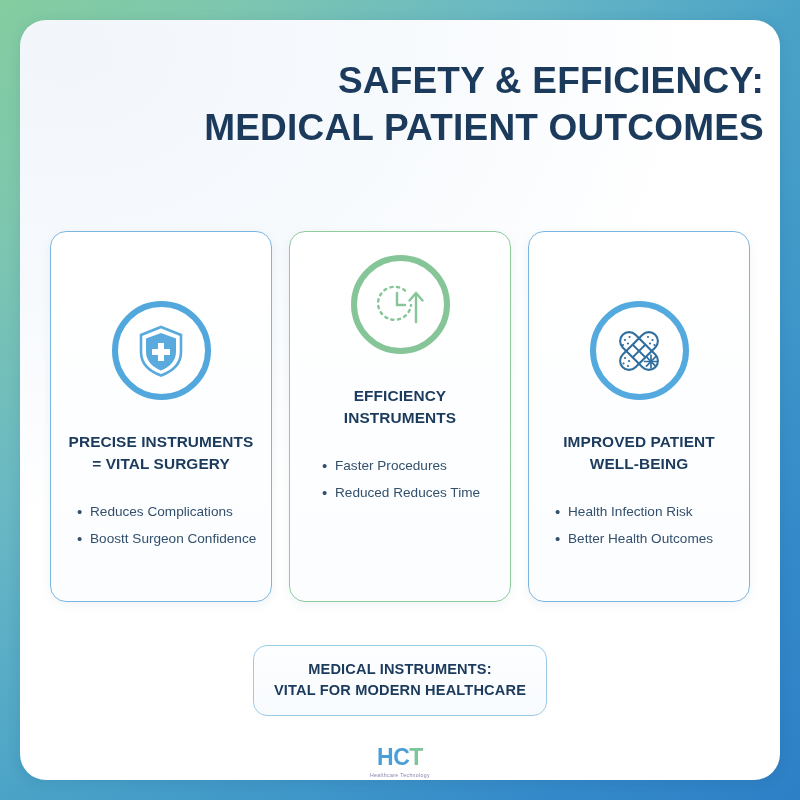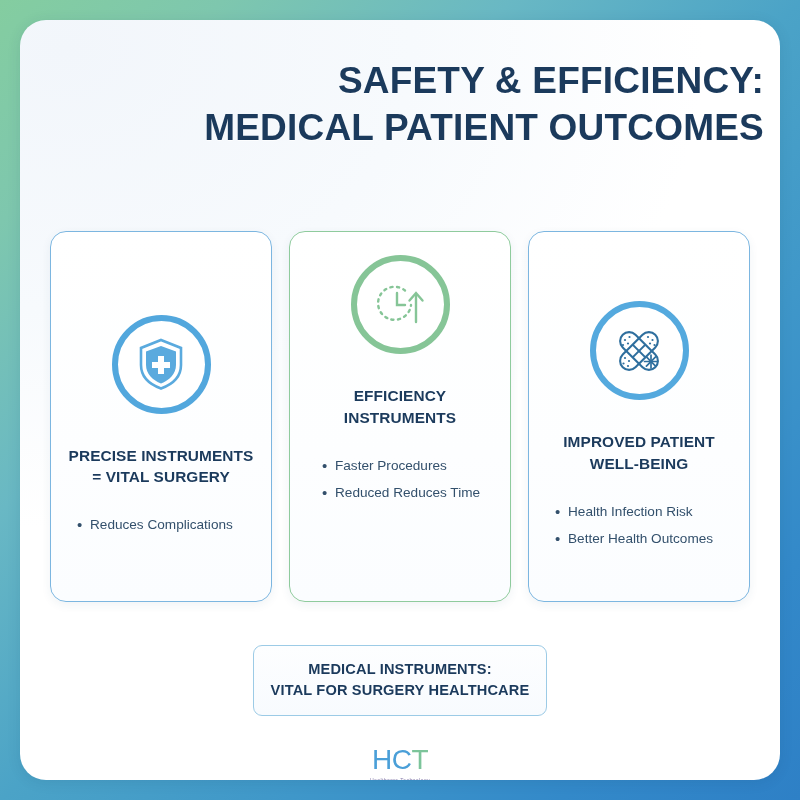--- a/index.html
+++ b/index.html
@@ -135,21 +135,21 @@
 
   
   .footer-banner {
     position: absolute;
     left: 50%;
     transform: translateX(-50%);
     top: 625px;
     width: 294px;
     padding: 13px 10px 15px;
     border: 1.6px solid #9ccbe6;
-    border-radius: 9px;
+    border-radius: 14px;
     background: linear-gradient(180deg, #fdfeff 0%, #f8fbfe 100%);
     text-align: center;
   }
   .footer-line {
     font-size: 14.6px;
     font-weight: 700;
     color: #1b3a5c;
     line-height: 1.42;
     letter-spacing: 0.15px;
   }
@@ -157,22 +157,22 @@
   
   .logo {
     position: absolute;
     left: 50%;
     transform: translateX(-50%);
     top: 726px;
     text-align: center;
     width: 140px;
   }
   .logo-word {
-    font-size: 28px;
-    font-weight: 400;
+    font-size: 23px;
+    font-weight: 700;
     letter-spacing: -0.5px;
     line-height: 1;
   }
   .logo-h { color: #4a9fd8; }
   .logo-c { color: #4a9fd8; }
   .logo-t { color: #7cc49a; }
   .logo-sub {
     margin-top: 3px;
     font-size: 5.2px;
     letter-spacing: 0.35px;
@@ -198,20 +198,21 @@
           <path d="M25 9 L40 14.5 V28 C40 37.2 33 43.2 25 46.6 C17 43.2 10 37.2 10 28 V14.5 Z" fill="#5aaade"></path>
           <path d="M22 19 h6 v6 h6 v6 h-6 v6 h-6 v-6 h-6 v-6 h6 z" fill="#ffffff"></path>
         </svg>
       </div>
       <div class="card-heading">
         <span>PRECISE INSTRUMENTS</span><br>
         <span>= VITAL SURGERY</span>
       </div>
       <ul class="bullets">
         <li>Reduces Complications</li>
+        <li>Boostt Surgeon Confidence</li>
       </ul>
     </div>
 
     <div class="card green">
       <div class="icon-ring green">
         <svg width="56" height="50" viewBox="0 0 56 50" aria-hidden="true">
           <g stroke="#86c597" fill="none" stroke-width="2.4" stroke-linecap="round">
             <path d="M33 10.5 A16.5 16.5 0 1 0 39 25" stroke-dasharray="2.2 4.4"></path>
             <path d="M25 13 V25 H33"></path>
             <path d="M44 42 V14"></path>
@@ -267,21 +268,21 @@
       <ul class="bullets">
         <li>Health Infection Risk</li>
         <li>Better Health Outcomes</li>
       </ul>
     </div>
 
   </div>
 
   <div class="footer-banner">
     <div class="footer-line">MEDICAL INSTRUMENTS:</div>
-    <div class="footer-line">VITAL FOR SURGERY HEALTHCARE</div>
+    <div class="footer-line">VITAL FOR MODERN HEALTHCARE</div>
   </div>
 
   <div class="logo">
     <div class="logo-word"><span class="logo-h">H</span><span class="logo-c">C</span><span class="logo-t">T</span></div>
     <div class="logo-sub">Healthcare Technology</div>
   </div>
 
 </div>
 
 </body></html>

